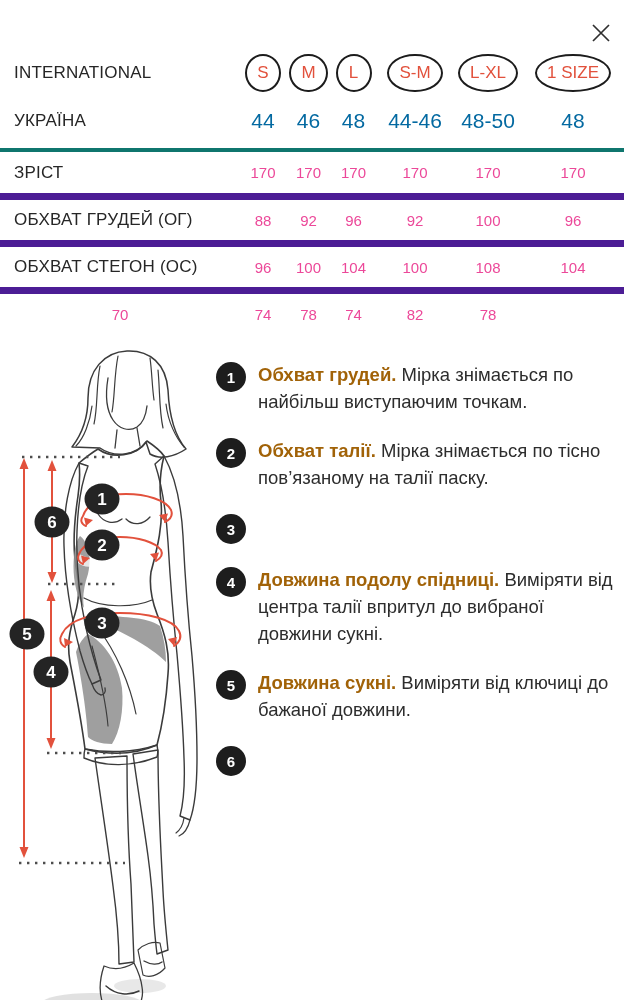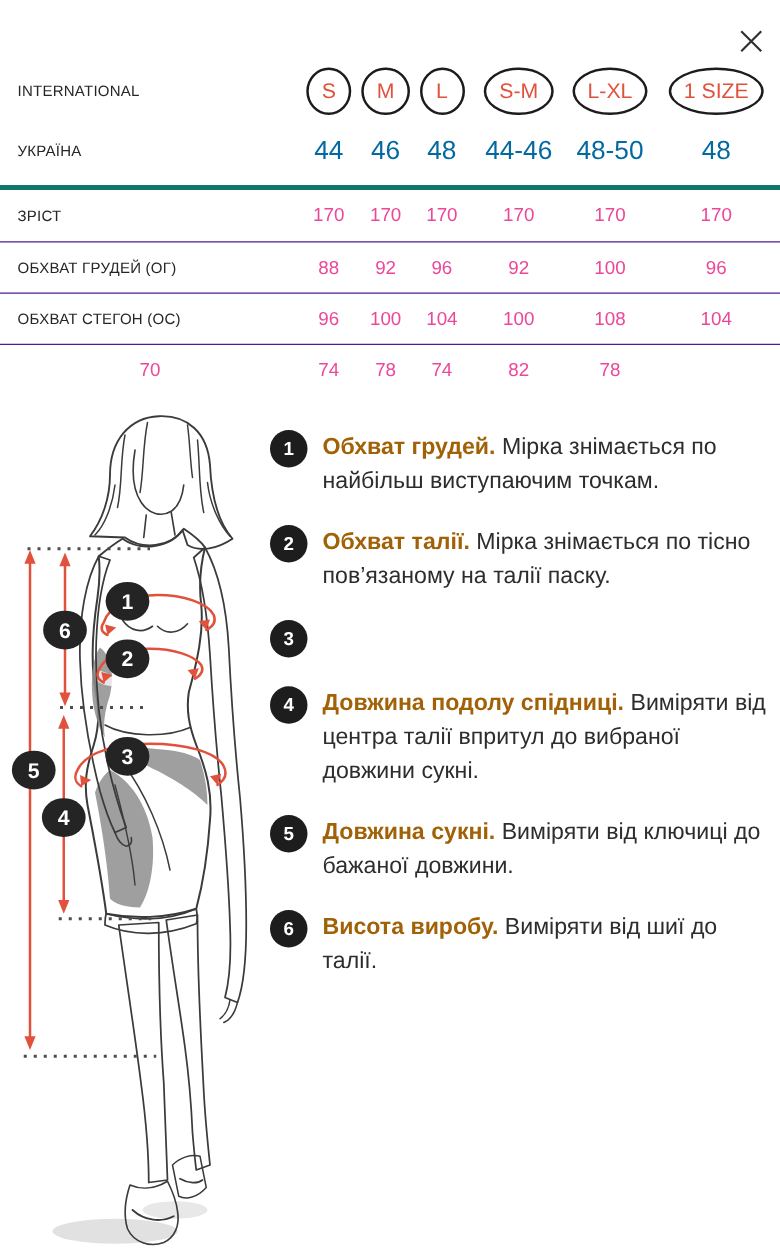--- a/index.html
+++ b/index.html
@@ -26,35 +26,35 @@
     cursor:pointer;padding:0;color:#2f2f2f;
   }
   
   .grid-row{
     display:grid;
     grid-template-columns:240px 46px 45px 45px 78px 68px 102px;
     align-items:center;
   }
   .sizes-head{margin-top:22px;}
   .row-label{
-    padding-left:14px;font-size:12px;color:#262626;letter-spacing:.2px;
+    padding-left:14px;font-size:17px;color:#262626;letter-spacing:.2px;
   }
   .cell{justify-self:center;text-align:center;}
   .intl-row{height:54px;}
   .ukr-row{height:42px;}
   .size-oval{
     display:inline-flex;align-items:center;justify-content:center;
     height:34px;min-width:12px;padding:0 10px;
     border:2px solid #1c1c1c;border-radius:50%;
     color:#e2513c;font-size:17px;font-weight:400;white-space:nowrap;
   }
   .ukr-val{font-size:21px;color:#0369a1;}
   
   .mtable{margin-top:6px;}
-  .mrow{height:40px;border-top:1px solid #4c1d95;}
+  .mrow{height:40px;border-top:7px solid #4c1d95;}
   .mrow.first{border-top:4px solid #0f766e;height:41px;}
   .mval{font-size:15px;color:#ec4899;}
   
   .guide{position:relative;height:682px;margin-top:12px;}
   .figure{position:absolute;left:0;top:0;}
   .guide-list{
     position:absolute;left:216px;top:15px;right:10px;
     display:flex;flex-direction:column;gap:22px;
   }
   .gitem{display:grid;grid-template-columns:42px 1fr;align-items:start;}
@@ -307,17 +307,16 @@
       <div class="gitem">
         <div class="gbadge">4</div>
         <p class="gtext"><strong>Довжина подолу спідниці.</strong> <span>Виміряти від центра талії впритул до вибраної довжини сукні.</span></p>
       </div>
       <div class="gitem">
         <div class="gbadge">5</div>
         <p class="gtext"><strong>Довжина сукні.</strong> <span>Виміряти від ключиці до бажаної довжини.</span></p>
       </div>
       <div class="gitem">
         <div class="gbadge">6</div>
-        <p class="gtext"><strong>Висота виробу.</strong> <span>Виміряти від шиї до талії.</span></p>
       </div>
     </div>
   </div>
 </div>
 
 </body></html>

